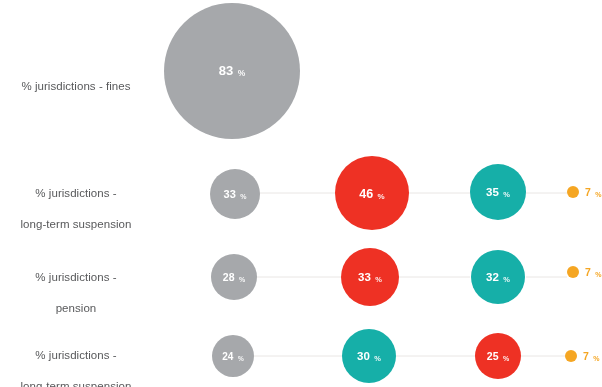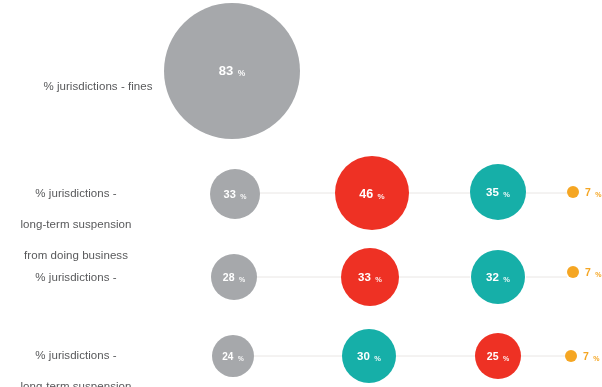--- a/index.html
+++ b/index.html
@@ -55,32 +55,32 @@
   .connector {
     stroke: #e9e6e4;
     stroke-width: 1;
   }
 </style>
 </head>
 <body>
 
 <div id="chart-root">
 
-  <div class="row-label" style="left:6px; top:63px; width:152px;padding-left:16px;">
+  <div class="row-label" style="left:0px; top:63px; width:152px;">
     <span>% jurisdictions - fines</span>
   </div>
 
   <div class="row-label" style="left:0px; top:170px; width:152px;">
     <div>% jurisdictions -</div>
     <div>long-term suspension</div>
-    <div>from doing business</div>
   </div>
 
   <div class="row-label" style="left:0px; top:254px; width:152px;">
     <div>% jurisdictions -</div>
+    <div>pension</div>
   </div>
 
   <div class="row-label" style="left:0px; top:332px; width:152px;">
     <div>% jurisdictions -</div>
     <div>long-term suspension</div>
     
   </div>
 
   <svg class="chart-svg" viewBox="0 0 602 387" xmlns="http://www.w3.org/2000/svg">
 

